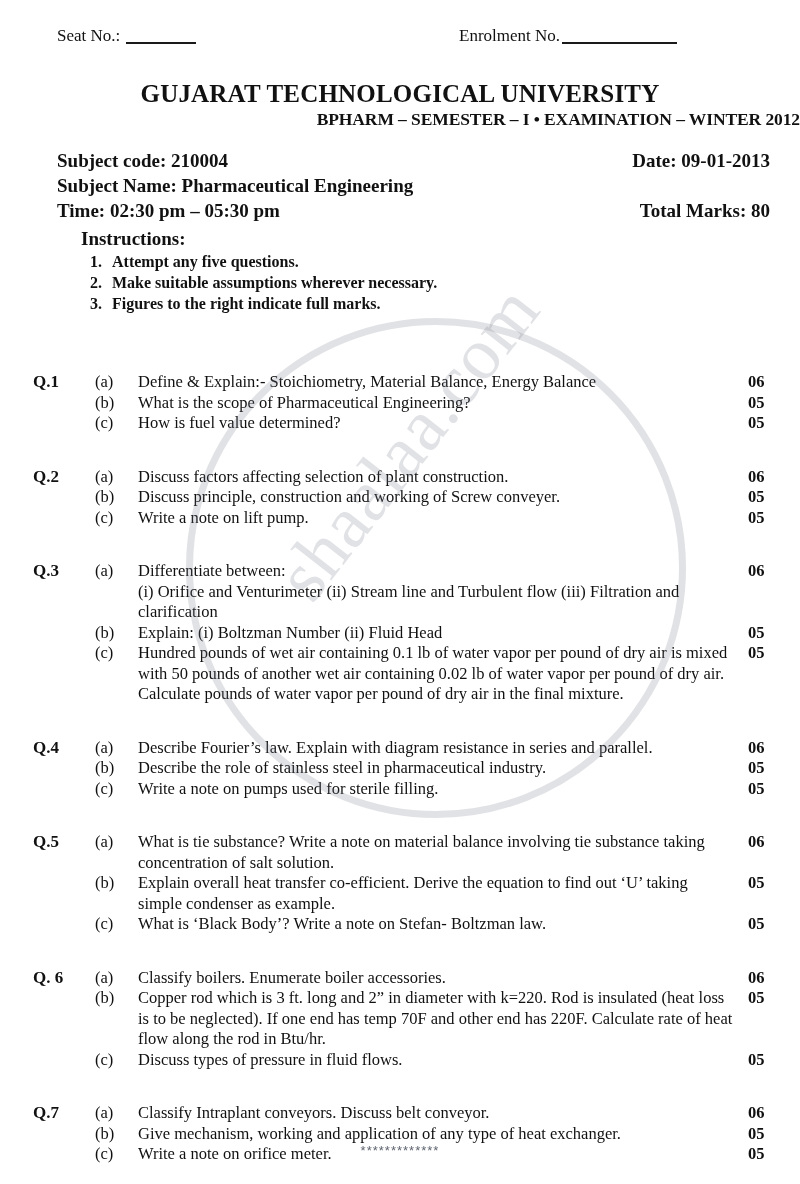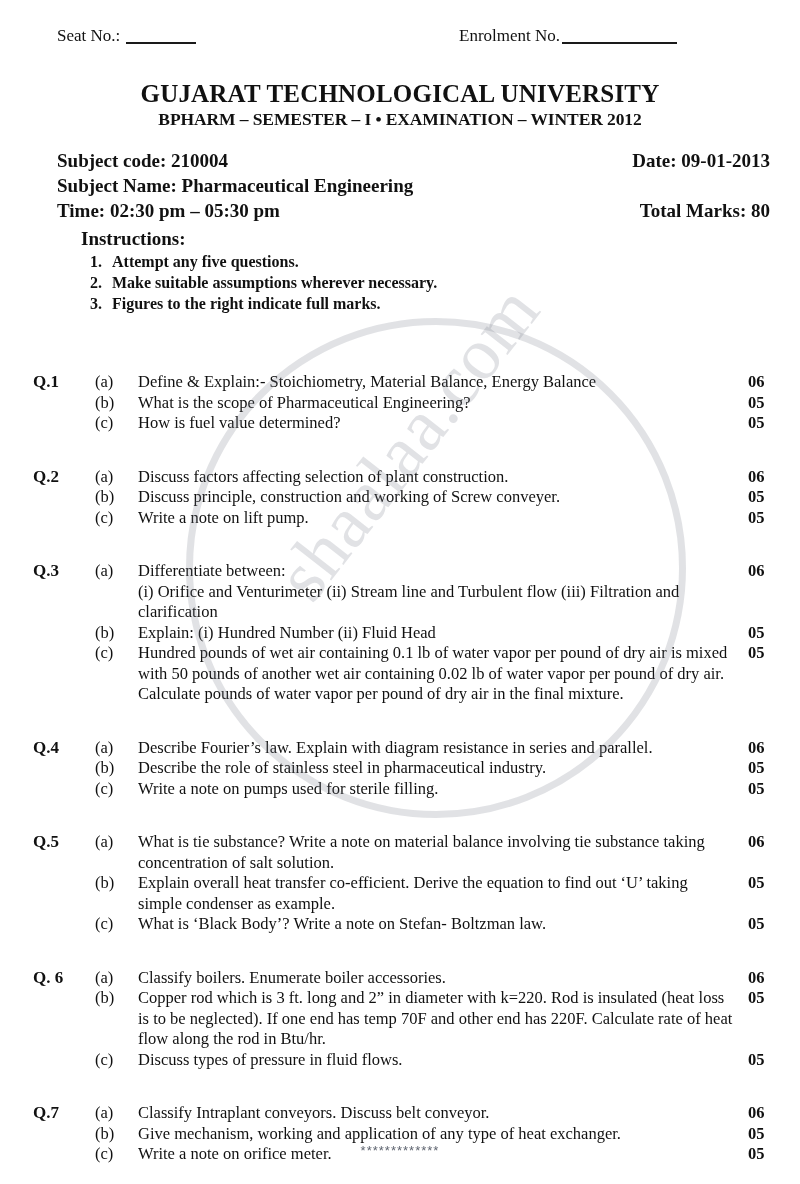--- a/index.html
+++ b/index.html
@@ -90,21 +90,21 @@
     position: absolute;
     top: 80px; left: 0; width: 800px;
     text-align: center;
     font-weight: bold;
     font-size: 25px;
     letter-spacing: 0.2px;
   }
   .uni-sub {
     position: absolute;
     top: 109px; left: 0; width: 800px;
-    text-align: center;
+    text-align: right;
     font-weight: bold;
     font-size: 17.5px;
     letter-spacing: -0.1px;
   }
 
   
   .meta {
     position: absolute;
     left: 0; top: 150px; width: 800px;
     font-weight: bold;
@@ -284,21 +284,21 @@
         </div>
         <div class="qgroup" style="position: relative; height: 160.5px;">
           <div class="qline" style="position: absolute; left: 0px; top: 0px; width: 768px;">
             <div class="qlabel">Q.3</div>
             <div class="qsub">(a)</div>
             <div class="qtext"><span>Differentiate between:</span><span class="cont">(i) Orifice and Venturimeter (ii) Stream line and Turbulent flow   (iii) Filtration and clarification</span></div>
             <div class="qmarks">06</div>
           </div>
           <div class="qline" style="position: absolute; left: 0px; top: 61.5px; width: 800px;">
             <div class="qsub">(b)</div>
-            <div class="qtext"><span>Explain: (i) Hundred Number (ii) Fluid Head</span></div>
+            <div class="qtext"><span>Explain: (i) Boltzman Number (ii) Fluid Head</span></div>
             <div class="qmarks">05</div>
           </div>
           <div class="qline" style="position: absolute; left: 0px; top: 82px; width: 800px;">
             <div class="qsub">(c)</div>
             <div class="qtext"><span>Hundred pounds of wet air containing 0.1 lb of water vapor per pound of dry air is mixed with 50 pounds of another wet air containing 0.02 lb of water vapor per pound of dry air. Calculate pounds of water vapor per pound of dry air in the final mixture.</span></div>
             <div class="qmarks">05</div>
           </div>
         </div>
         <div class="qgroup" style="position: relative; height: 78.5px;">
           <div class="qline" style="position: absolute; left: 0px; top: 0px; width: 709px;">

